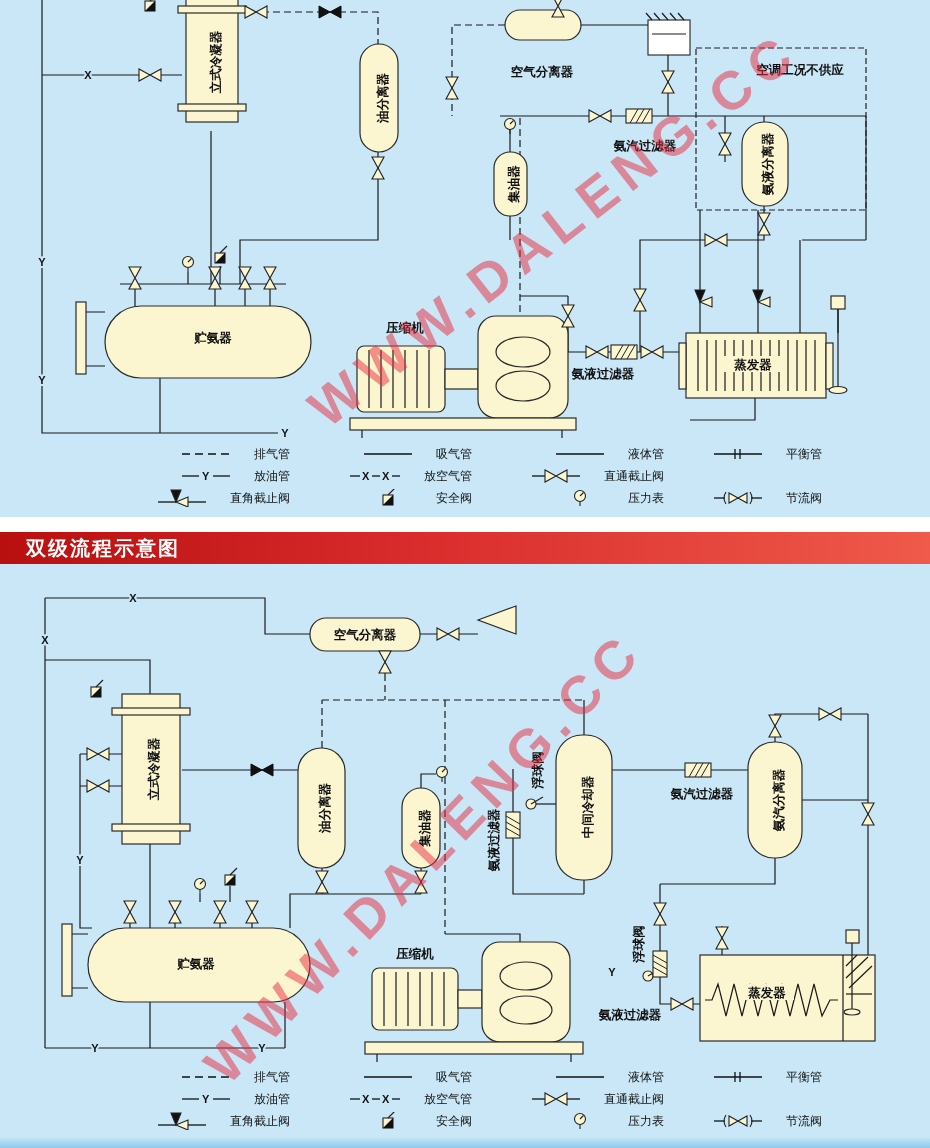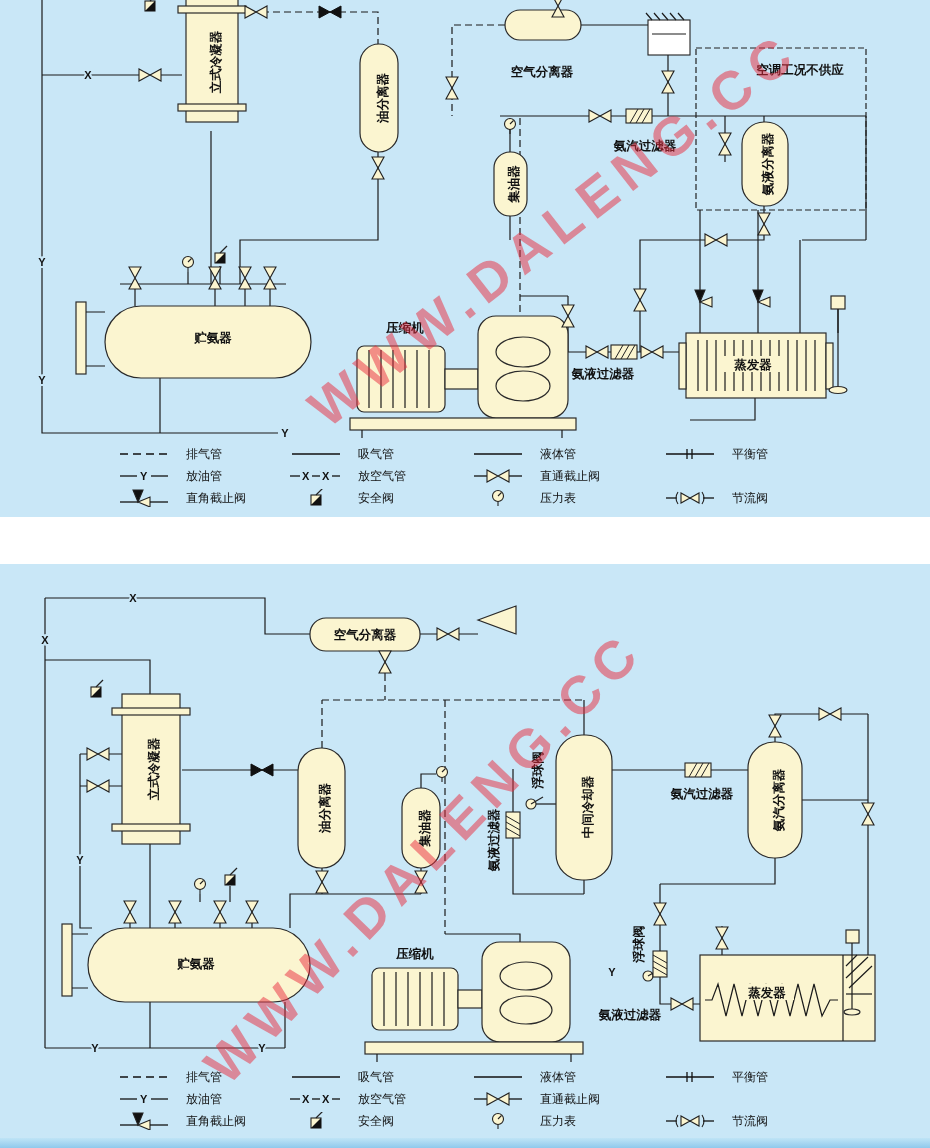--- a/index.html
+++ b/index.html
@@ -21,21 +21,21 @@
          paint-order:stroke; stroke:#c9e7f7; stroke-width:4px; }
   .pipe { stroke:#1b1b1b; stroke-width:1.2; fill:none; }
   .dash { stroke-dasharray:7,4; }
   .ves { fill:#fbf5d0; stroke:#2a2a2a; stroke-width:1.2; }
   .vesq { fill:#fbf5d0; }
   .dashbox { fill:none; stroke:#222; stroke-width:1.2; stroke-dasharray:6,3; }
   .legend { position:absolute; left:118px; width:706px; }
   .legend-1 { top:443px; }
   .legend-2 { top:502px; }
   .lg-row { display:grid; grid-template-columns:172px 182px 192px 158px; align-items:center; height:22px; }
-  .lg-item { display:flex; align-items:center; gap:16px; }
+  .lg-item { display:flex; align-items:center; gap:22px;justify-content:flex-end; }
   .lg-lab { font-size:12px; color:#111; white-space:nowrap; }
   .ln { stroke:#111; stroke-width:1.3; fill:none; }
   .mk2 { font-size:11px; font-weight:700; fill:#111; }
   .watermark { position:absolute; font-weight:bold; color:rgba(233,42,60,0.5);
     letter-spacing:9px; white-space:nowrap; font-size:54px; pointer-events:none; z-index:5; }
   .wm1 { left:252px; top:198px; transform:rotate(-38deg); }
   .wm2 { left:122px; top:262px; transform:rotate(-46deg); }
 </style>
 </head>
 <body>
@@ -309,20 +309,23 @@
               <line class="ln" x1="39" y1="9" x2="50" y2="9"></line>
             </svg>
           <span class="lg-lab">节流阀</span>
         </div>
       </div>
     </div>
 
     <div class="watermark wm1">WWW.DALENG.CC</div>
   </div>
 
+  <div class="titlebar">
+    <span>双级流程示意图</span>
+  </div>
 
   <div class="sec sec2">
     <svg class="dsvg" width="930" height="574" viewBox="0 0 930 574">
       <g class="pipe">
         <path d="M45,34 H265 V70 H310"></path>
         <path d="M45,34 V484"></path>
         <path d="M420,70 H478"></path>
         <path d="M385,87 V110"></path>
         <path d="M150,130 V96 H45"></path>
         <path d="M80,190 H122 M80,222 H122"></path>

